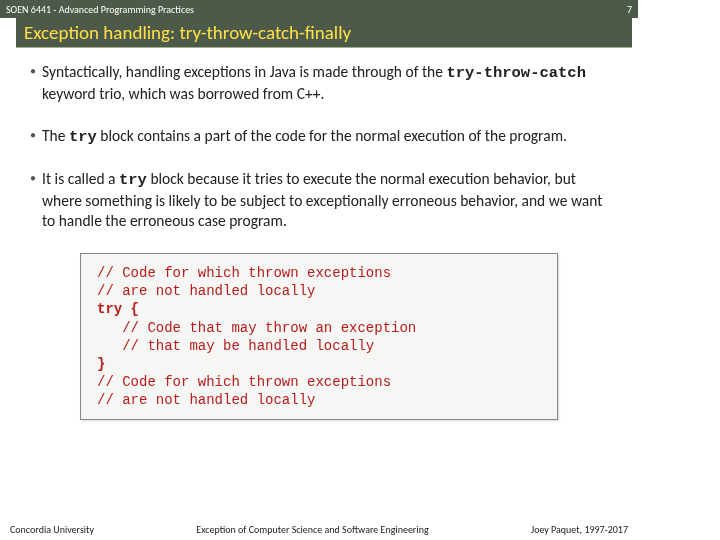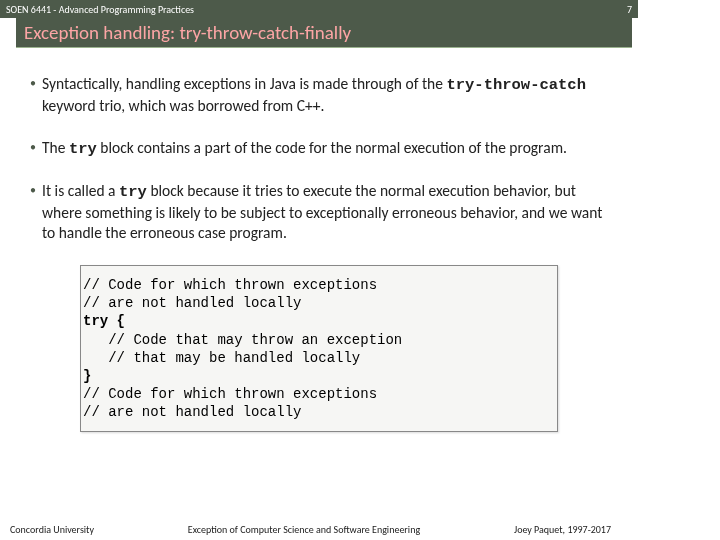--- a/index.html
+++ b/index.html
@@ -1,29 +1,29 @@
 <!DOCTYPE html>
 <html><head>
 <meta charset="utf-8">
 <style>
   * { margin: 0; padding: 0; box-sizing: border-box; }
   html, body { width: 720px; height: 540px; font-family: "Segoe UI", Calibri, sans-serif; background: #fff; overflow: hidden; }
   .slide { width: 638px; height: 540px; position: relative; display: flex; flex-direction: column; }
   .topbar { background: #4d5a4a; color: #fff; height: 18px; display: flex; align-items: center; justify-content: space-between; padding: 0 6px; font-size: 10px; }
-  .titlebar { background: #4d5a4a; color: #fca5a5; height: 30px; display: flex; align-items: center; margin: 0 6px 16px 16px; padding: 0 8px; font-size: 19px; font-weight: 300; border-bottom: 1px solid #9bb38f; }
+  .titlebar { background: #4d5a4a; color: #fde047; height: 30px; display: flex; align-items: center; margin: 0 6px 4px 16px; padding: 0 8px; font-size: 19px; font-weight: 300; border-bottom: 1px solid #9bb38f; }
   .body { flex: 1; padding: 10px 30px 0 30px; color: #222; font-size: 15.5px; line-height: 1.28; }
   .body ul { list-style: none; }
   .body li { position: relative; padding-left: 12px; margin-bottom: 22px; }
   .body li::before { content: "•"; position: absolute; left: 0; top: 0; color: #4d5a4a; font-size: 12px; line-height: 1.6; }
   .mono { font-family: "Courier New", monospace; }
   .bold { font-weight: 700; }
   .ital { }
   .und { }
-  .codebox { margin: 18px 50px 0 50px; border: 1px solid #888; background: #f6f6f4; padding: 10px 2px; font-family: "Courier New", monospace; font-size: 14px; line-height: 1.3; white-space: pre; color: #000000; box-shadow: 1px 1px 2px rgba(0,0,0,0.15); }
-  .footer { position: absolute; bottom: 4px; left: 0; right: 17px; display: flex; justify-content: space-between; padding: 0 10px; font-size: 10px; color: #222; }
+  .codebox { margin: 18px 50px 0 50px; border: 1px solid #888; background: #f6f6f4; padding: 10px 16px; font-family: "Courier New", monospace; font-size: 14px; line-height: 1.3; white-space: pre; color: #b91c1c; box-shadow: 1px 1px 2px rgba(0,0,0,0.15); }
+  .footer { position: absolute; bottom: 4px; left: 0; right: 0; display: flex; justify-content: space-between; padding: 0 10px; font-size: 10px; color: #222; }
 </style>
 </head>
 <body>
 
 <div class="slide">
 
   <div class="topbar">
     <span>SOEN 6441 - Advanced Programming Practices</span>
     <span>7</span>
   </div>

